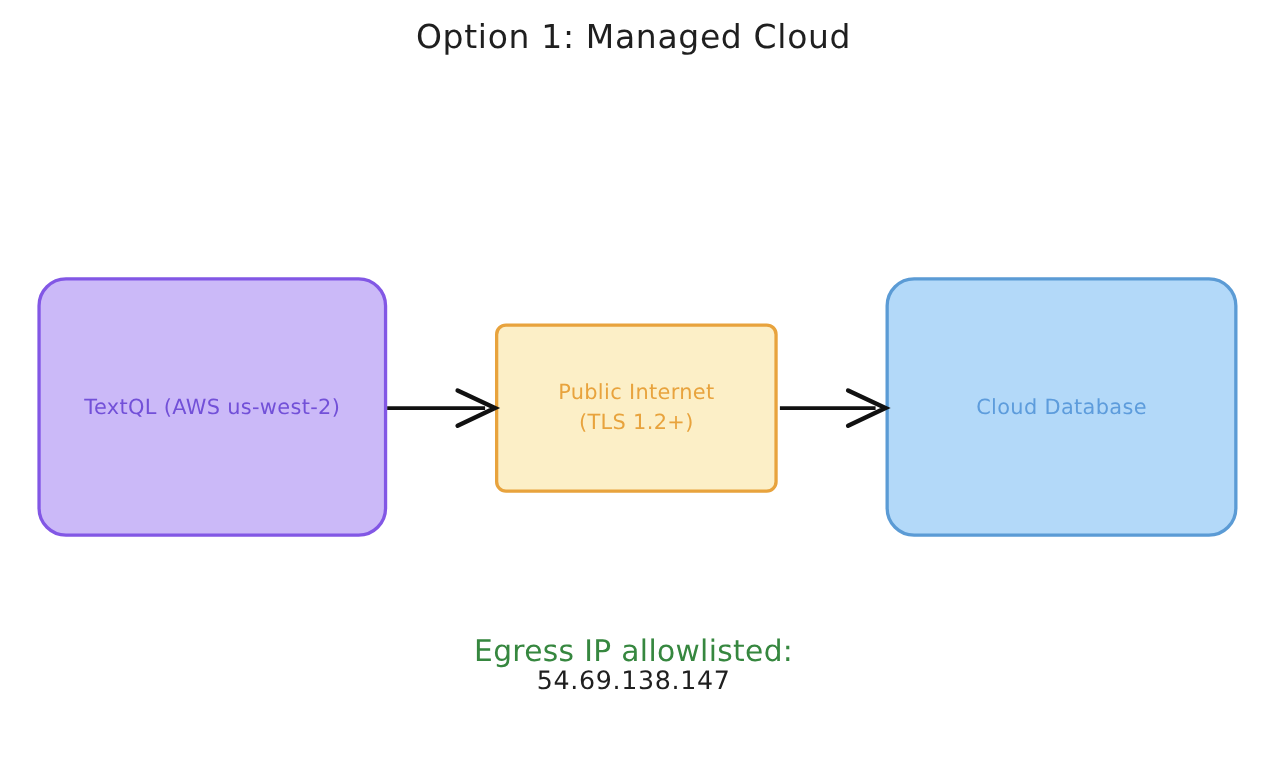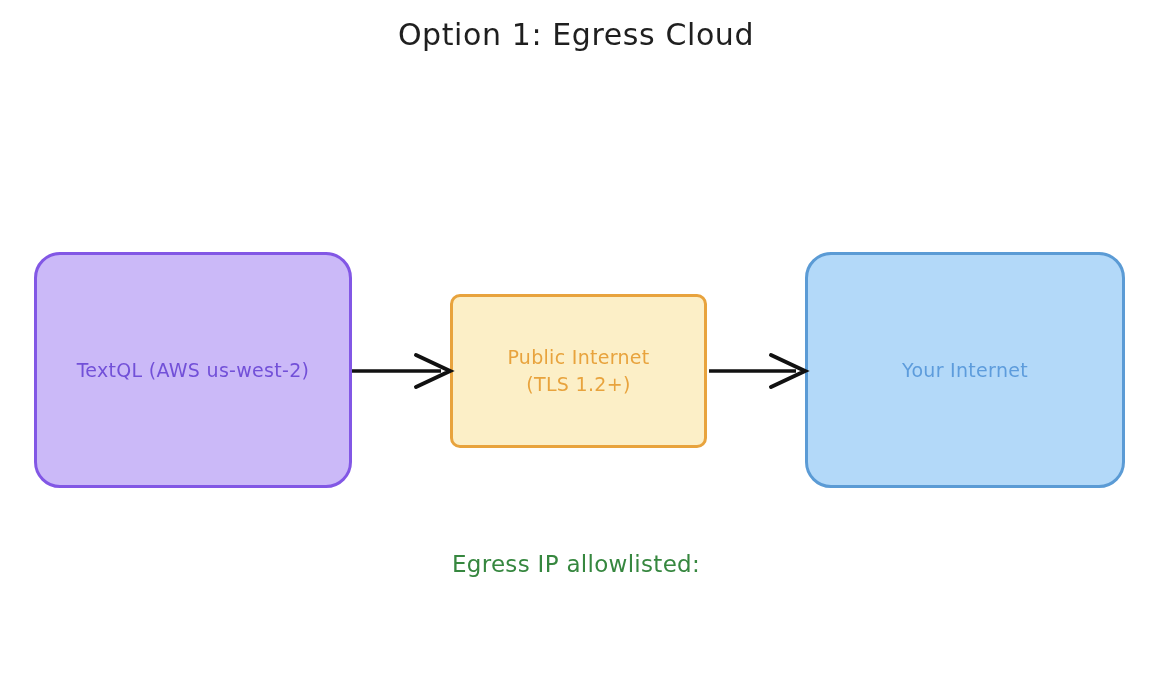--- a/index.html
+++ b/index.html
@@ -109,60 +109,61 @@
   
   .footnote {
     position: absolute;
     left: 0;
     width: 1152px;
     text-align: center;
     font-family: "DejaVu Sans", sans-serif;
     white-space: pre;
   }
   .footnote-caption {
-    top: 551px;
-    font-size: 23px;
+    top: 577px;
+    font-size: 27px;
     color: #36873F;
     letter-spacing: 0.3px;
   }
   .footnote-ip {
     top: 606px;
     font-size: 23px;
     color: #1f1f1f;
     letter-spacing: 0.6px;
   }
 </style>
 </head>
 <body>
 
 <div class="canvas">
 
-  <div class="diagram-title">Option 1: Egress Cloud</div>
+  <div class="diagram-title">Option 1: Managed Cloud</div>
 
   <div class="node node-textql">
     <span class="node-label">TextQL (AWS us-west-2)</span>
   </div>
 
   <div class="node node-internet">
     <span class="node-label">Public Internet
 (TLS 1.2+)</span>
   </div>
 
   <div class="node node-database">
-    <span class="node-label">Your Internet</span>
+    <span class="node-label">Cloud Database</span>
   </div>
 
   <svg class="arrow-layer" viewBox="0 0 1152 692" width="1152" height="692" aria-hidden="true">
 
     <g>
       <line x1="352" y1="371" x2="441" y2="371" stroke="#111111" stroke-width="3.5" stroke-linecap="butt"></line>
       <polyline points="416,355 450,371 416,387" fill="none" stroke="#111111" stroke-width="4" stroke-linecap="round" stroke-linejoin="miter"></polyline>
     </g>
 
     <g>
       <line x1="709" y1="371" x2="796" y2="371" stroke="#111111" stroke-width="3.5" stroke-linecap="butt"></line>
       <polyline points="771,355 805,371 771,387" fill="none" stroke="#111111" stroke-width="4" stroke-linecap="round" stroke-linejoin="miter"></polyline>
     </g>
   </svg>
 
   <div class="footnote footnote-caption">Egress IP allowlisted:</div>
+  <div class="footnote footnote-ip">54.69.138.147</div>
 
 </div>
 
 </body></html>

